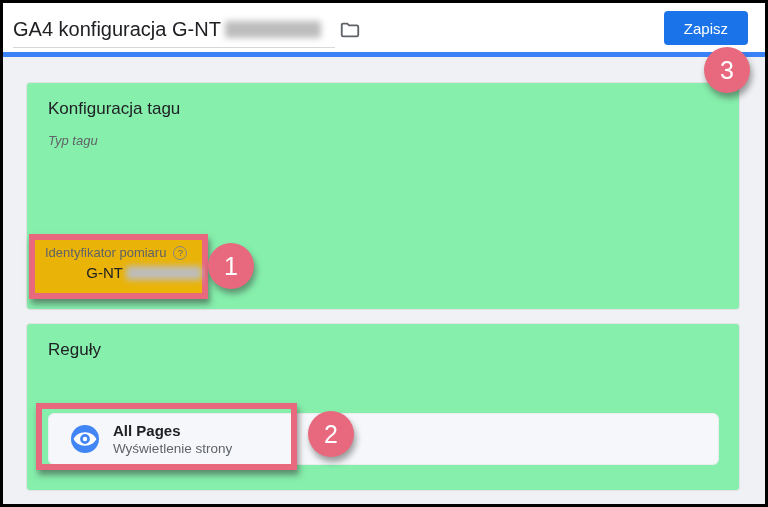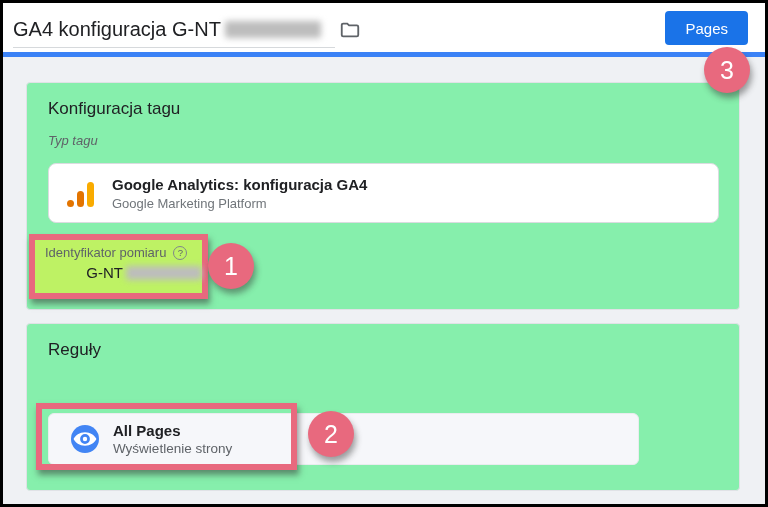--- a/index.html
+++ b/index.html
@@ -77,38 +77,38 @@
   .ga-dot  { width: 7px; height: 7px;  background: #e37400; border-radius: 50%; }
   .ga-mid  { width: 7px; height: 16px; background: #e37400; border-radius: 3.5px; }
   .ga-tall { width: 7px; height: 25px; background: #f9ab00; border-radius: 3.5px; }
   .tagtype-text { margin-left: 16px; display: flex; flex-direction: column; gap: 3px; }
   .tagtype-name   { font-size: 15px; font-weight: bold; color: #202124; }
   .tagtype-vendor { font-size: 13px; color: #70757a; }
 
   
   .mid-box {
     position: absolute; left: 26px; top: 231px; width: 179px; height: 65px;
-    background: #bef264; border: 6px solid #e8697e;
+    background: #eab308; border: 6px solid #e8697e;
     box-shadow: 2px 5px 6px rgba(45,45,45,0.5);
     padding: 5px 0 0 10px;
   }
   .mid-label-row { display: flex; align-items: center; gap: 7px; }
   .mid-label { font-size: 13px; color: #5f6368; }
   .help-icon {
     width: 14px; height: 14px; border: 1.4px solid #80868b; border-radius: 50%;
     color: #5f6368; font-size: 9.5px; line-height: 11px; text-align: center;
     display: inline-block; cursor: pointer; flex: 0 0 auto;
   }
   .mid-value-row { margin-top: 4px; display: flex; align-items: center; gap: 3px; justify-content: flex-end; }
   .mid-value { font-size: 15px; color: #202124; }
   .mid-redacted { width: 76px; height: 14px; }
 
   
   .trigger-row {
-    position: absolute; left: 21px; top: 89px; width: 591px; height: 52px;
+    position: absolute; left: 21px; top: 89px; width: 671px; height: 52px;
     background: #f6f7fa; border: 1px solid #eaecef; border-radius: 6px;
     display: flex; align-items: center; cursor: pointer;
   }
   .trigger-icon {
     margin-left: 22px; width: 28px; height: 28px; border-radius: 50%;
     background: #4285f4; flex: 0 0 auto;
   }
   .trigger-text { margin-left: 14px; display: flex; flex-direction: column; gap: 2px; }
   .trigger-name { font-size: 15px; font-weight: bold; color: #202124; }
   .trigger-type { font-size: 13.5px; color: #5f6368; }
@@ -141,38 +141,27 @@
     <div class="header">
       <div class="title-wrap">
         <span class="page-title">GA4 konfiguracja G-NT</span>
         <span class="redacted title-redacted"></span>
       </div>
 
       <svg class="folder-icon" viewBox="0 0 24 24" fill="none" stroke="#5f6368" stroke-width="2">
         <path d="M3 6.5a1.5 1.5 0 0 1 1.5-1.5H9l2 2h8.5A1.5 1.5 0 0 1 21 8.5v9a1.5 1.5 0 0 1-1.5 1.5h-15A1.5 1.5 0 0 1 3 17.5v-11z"></path>
       </svg>
 
-      <button class="save-btn">Pages</button>
+      <button class="save-btn">Zapisz</button>
     </div>
 
     <div class="card card-tag">
       <div class="card-heading">Konfiguracja tagu</div>
       <div class="field-label label-tagtype">Typ tagu</div>
 
-      <div class="tagtype-box">
-        <div class="ga-icon">
-          <span class="ga-dot"></span>
-          <span class="ga-mid"></span>
-          <span class="ga-tall"></span>
-        </div>
-        <div class="tagtype-text">
-          <span class="tagtype-name">Google Analytics: konfiguracja GA4</span>
-          <span class="tagtype-vendor">Google Marketing Platform</span>
-        </div>
-      </div>
     </div>
 
     <div class="mid-box">
       <div class="mid-label-row">
         <span class="mid-label">Identyfikator pomiaru</span>
         <span class="help-icon">?</span>
       </div>
       <div class="mid-value-row">
         <span class="mid-value">G-NT</span>
         <span class="redacted mid-redacted"></span>

